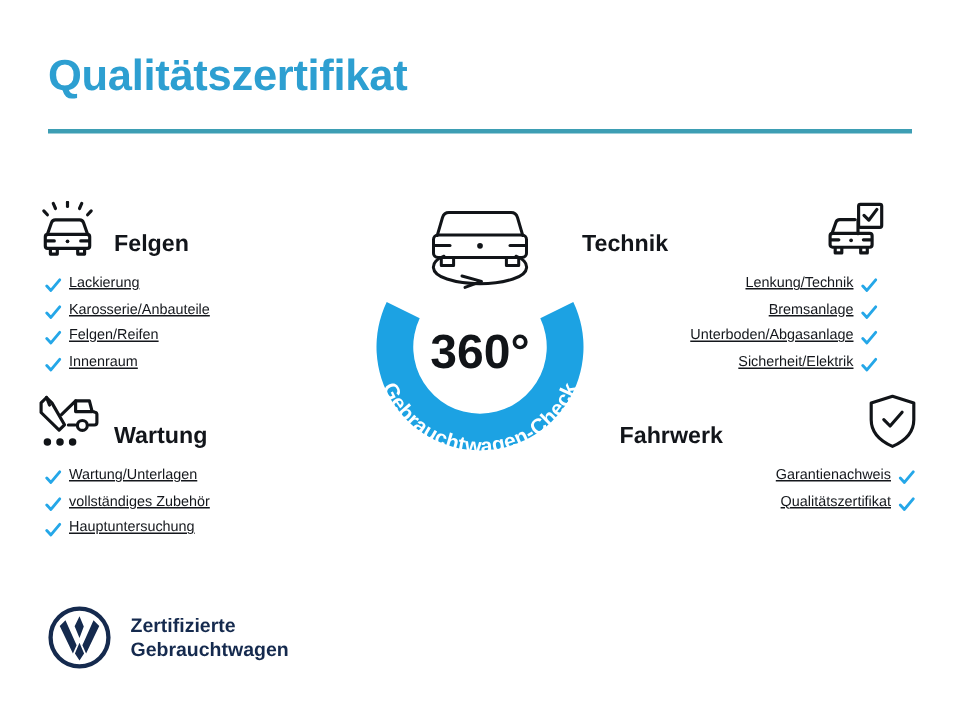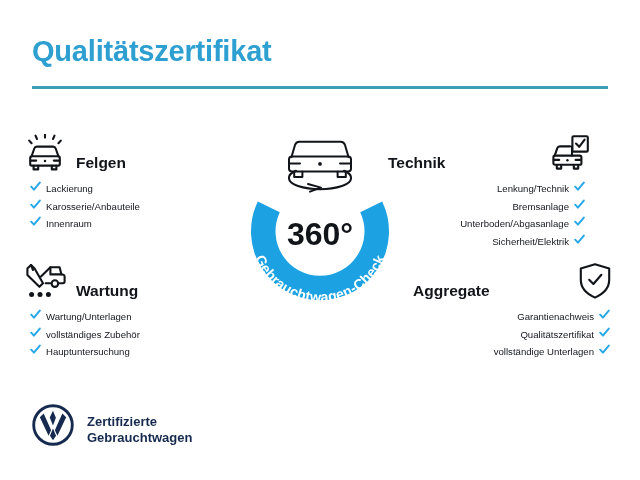--- a/index.html
+++ b/index.html
@@ -88,26 +88,27 @@
   
   .checklist {
     list-style: none;
     margin-top: 7px;
     padding-left: 8px;
   }
   .sec-right .checklist { padding-left: 0; padding-right: 8px; }
 
   .checklist li {
     display: flex;
-    align-items: flex-start;
+    align-items: flex-end;
     font-size: 9.6px;
     line-height: 15px;
     color: #14171C;
     margin-bottom: 2.5px;
     white-space: nowrap;
+    text-decoration: underline;
   }
   .sec-right .checklist li {
     flex-direction: row-reverse;
     justify-content: flex-start;
   }
 
   .tick {
     flex: 0 0 auto;
     width: 11px;
     height: 11px;
@@ -125,21 +126,21 @@
     height: 200px;
   }
   #badge svg { display: block; }
 
   
   #vw-lockup {
     position: absolute;
     left: 32px;
     top: 404px;
     display: flex;
-    align-items: flex-end;
+    align-items: center;
   }
   #vw-logo { flex: 0 0 auto; width: 42px; height: 42px; }
   #vw-text {
     margin-left: 13px;
     font-size: 13px;
     font-weight: bold;
     line-height: 16px;
     color: #152A4E;
     white-space: pre-line;
   }
@@ -192,20 +193,28 @@
             </svg>
         </span>
         <span>Karosserie/Anbauteile</span>
       </li>
       <li>
         <span class="tick">
           <svg width="11" height="11" viewBox="0 0 12 12">
               <path d="M1.3 6.2 L4.3 9.4 L10.7 1.7" fill="none" stroke="#25A7E8" stroke-width="2.1" stroke-linecap="round" stroke-linejoin="round"></path>
             </svg>
         </span>
+        <span>Felgen/Reifen</span>
+      </li>
+      <li>
+        <span class="tick">
+          <svg width="11" height="11" viewBox="0 0 12 12">
+              <path d="M1.3 6.2 L4.3 9.4 L10.7 1.7" fill="none" stroke="#25A7E8" stroke-width="2.1" stroke-linecap="round" stroke-linejoin="round"></path>
+            </svg>
+        </span>
         <span>Innenraum</span>
       </li>
     </ul>
   </div>
 
   <div class="section sec-wartung sec-left">
     <div class="sec-head">
       <span class="sec-icon">
         <svg width="42" height="38" viewBox="0 0 42 38" fill="none" stroke="#111418" stroke-width="2.1" stroke-linecap="round" stroke-linejoin="round">
           <path d="M3.4 6.6 L7.0 3.0 L10.6 6.6 L19.0 21.2 L15.4 24.8 L3.4 13.0 Z"></path>
@@ -314,48 +323,40 @@
   <div class="section sec-garantie sec-right">
     <div class="sec-head">
       <span class="sec-icon">
         <svg width="34" height="38" viewBox="0 0 34 38" fill="none" stroke="#111418" stroke-width="2.1" stroke-linecap="round" stroke-linejoin="round">
           <path d="M17 2.2 L31.2 6.6 L31.2 17.8 C31.2 26.0 25.2 32.0 17 35.6
                    C8.8 32.0 2.8 26.0 2.8 17.8 L2.8 6.6 Z"></path>
           <path d="M11.2 17.8 L15.4 22.0 L23.4 12.8"></path>
         </svg>
       </span>
       <span class="sec-titlewrap">
-        <span class="sec-title">Aggregate</span>
+        <span class="sec-title">Fahrwerk</span>
         <span class="sec-rule"></span>
       </span>
     </div>
     <ul class="checklist">
       <li>
         <span class="tick">
           <svg width="11" height="11" viewBox="0 0 12 12">
               <path d="M1.3 6.2 L4.3 9.4 L10.7 1.7" fill="none" stroke="#25A7E8" stroke-width="2.1" stroke-linecap="round" stroke-linejoin="round"></path>
             </svg>
         </span>
         <span>Garantienachweis</span>
       </li>
       <li>
         <span class="tick">
           <svg width="11" height="11" viewBox="0 0 12 12">
               <path d="M1.3 6.2 L4.3 9.4 L10.7 1.7" fill="none" stroke="#25A7E8" stroke-width="2.1" stroke-linecap="round" stroke-linejoin="round"></path>
             </svg>
         </span>
         <span>Qualitätszertifikat</span>
-      </li>
-      <li>
-        <span class="tick">
-          <svg width="11" height="11" viewBox="0 0 12 12">
-              <path d="M1.3 6.2 L4.3 9.4 L10.7 1.7" fill="none" stroke="#25A7E8" stroke-width="2.1" stroke-linecap="round" stroke-linejoin="round"></path>
-            </svg>
-        </span>
-        <span>vollständige Unterlagen</span>
       </li>
     </ul>
   </div>
 
   <div id="badge">
     <svg width="184" height="200" viewBox="0 0 184 200">
       <defs>
         <path id="arcpath" d="M 22 112 A 70 70 0 0 0 162 112" fill="none"></path>
       </defs>
 

